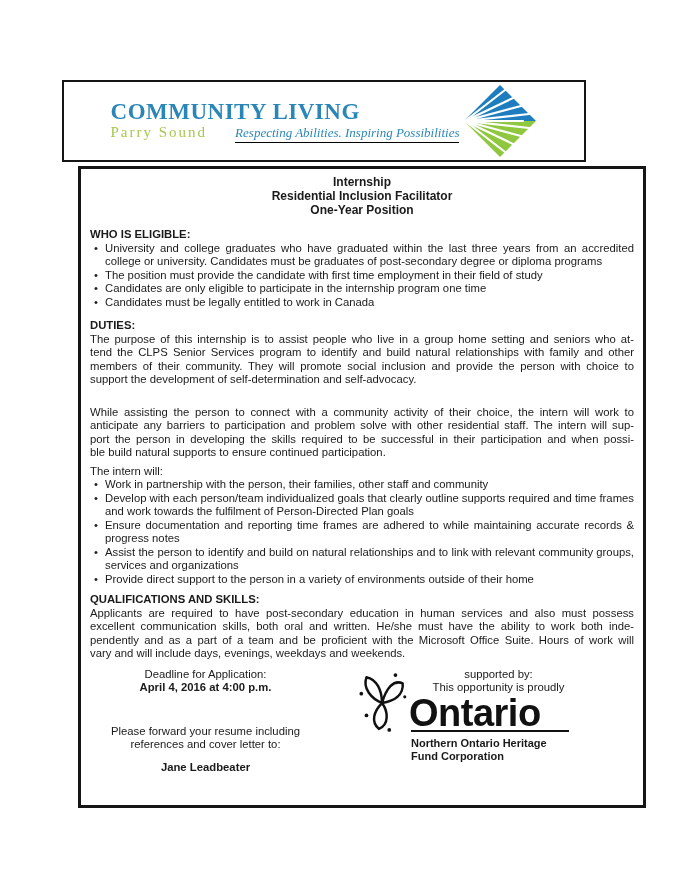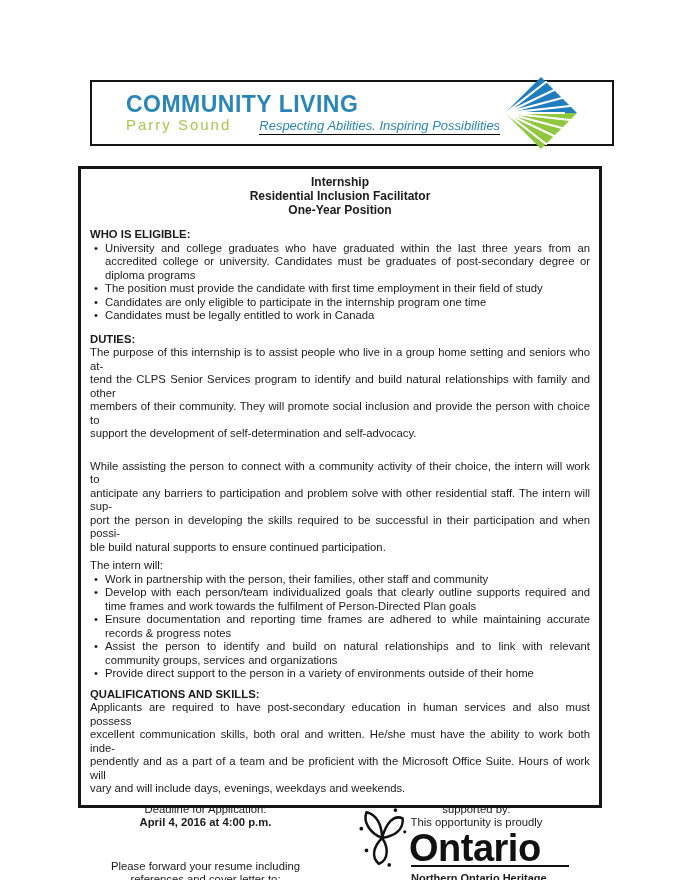--- a/index.html
+++ b/index.html
@@ -1,32 +1,32 @@
 <!DOCTYPE html>
 <html><head>
 <meta charset="utf-8">
 <style>
   html,body{margin:0;padding:0;background:#ffffff;}
   .page{position:relative;width:680px;height:880px;background:#fff;
         font-family:"Liberation Sans","DejaVu Sans",sans-serif;color:#1a1a1a;}
 
   
-  .logo-box{position:absolute;left:90px;top:80px;width:524px;height:66px;
-            border:2px solid #151515;box-sizing:border-box;}
+  .logo-box{position:absolute;left:62px;top:80px;width:524px;height:82px;
+            border:2px solid #151515;box-sizing:border-box;font-family:Liberation Serif, serif;}
   .logo{display:flex;align-items:center;justify-content:center;height:100%;gap:4px;}
   .logo-textcol{display:flex;flex-direction:column;align-items:flex-start;}
   .logo-title{font-size:23px;font-weight:bold;color:#2b86b8;letter-spacing:.5px;line-height:24px;}
   .logo-subrow{display:flex;align-items:baseline;margin-top:0px;}
   .logo-place{font-size:15px;color:#a6c84c;letter-spacing:2px;}
   .logo-tagline{font-size:13px;font-style:italic;color:#2b86b8;margin-left:28px;
                 border-bottom:1px solid #000000;padding-bottom:1px;}
   .diamond{width:74px;height:74px;flex:0 0 auto;}
 
   
-  .content-box{position:absolute;left:78px;top:166px;width:524px;height:642px;
+  .content-box{position:absolute;left:78px;top:166px;width:568px;height:642px;
                border:3px solid #151515;box-sizing:border-box;padding:5px 9px 0 9px;
                font-size:11.3px;line-height:13.5px;}
   .title-block{text-align:center;font-weight:bold;font-size:12px;line-height:14px;margin-top:1px;}
   .sec-head{font-weight:bold;}
   .mt-title{margin-top:11px;}
   .mt-sec{margin-top:10px;}
   .mt-para{margin-top:19px;}
   .mt-small{margin-top:5px;}
   .mt-tiny{margin-top:7px;}
 

